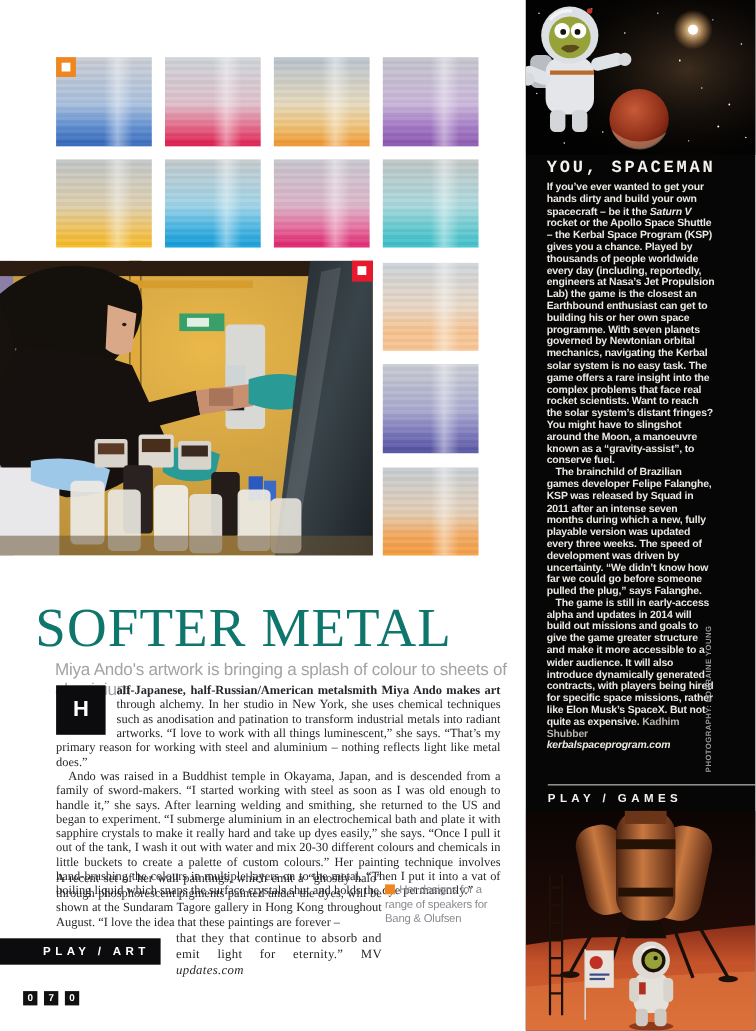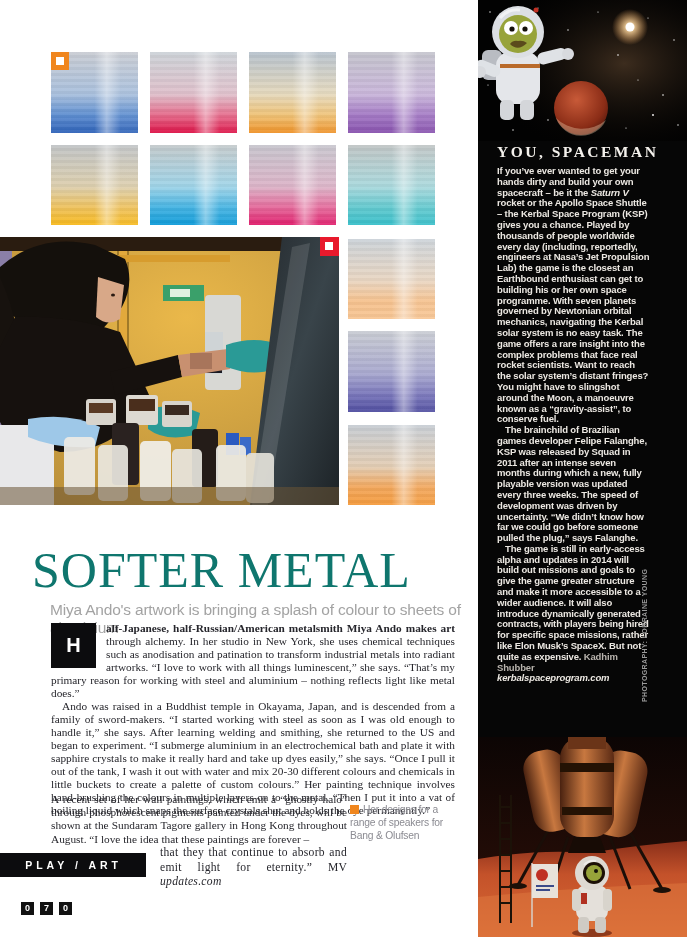--- a/index.html
+++ b/index.html
@@ -51,30 +51,30 @@
   .captions{position:absolute;left:350px;top:803px;width:112px;
      font-size:10.3px;line-height:13px;color:#8b8b92;letter-spacing:-0.2px;}
   .cap{margin-bottom:7px;}
   .capsq{display:inline-block;width:9px;height:9px;margin-right:4px;position:relative;top:1px;}
   .capsq.red{background:var(--accent-red);}
   .capsq.orange{background:var(--accent-orange);}
 
   
   .art-badge{position:absolute;left:0;top:853px;width:146px;height:24px;background:#0c0c0e;
      color:#fff;font-size:10.5px;font-weight:bold;letter-spacing:4px;
-     text-align:right;line-height:24px;padding-right:24px;box-sizing:border-box;}
+     text-align:right;line-height:24px;padding-right:10px;box-sizing:border-box;}
   .pagenum{position:absolute;left:21px;top:897px;}
   .pagenum span{display:inline-block;width:13px;height:13px;background:#111;
      color:#fff;font-size:9px;font-weight:bold;line-height:13px;text-align:center;margin-right:6px;}
 
   
   .sidebar{position:absolute;left:478px;top:0;width:209px;height:937px;background:var(--sidebar-bg);}
   .sb-top-img{position:absolute;left:0;top:0;width:209px;height:141px;}
   .sb-heading{position:absolute;left:19px;top:143px;width:185px;
-     font-family:Liberation Serif, serif;font-weight:bold;font-size:15.5px;
+     font-family:Liberation Mono, monospace;font-weight:bold;font-size:15.5px;
      letter-spacing:2.5px;color:#f4f1ec;white-space:nowrap;}
   .sb-body{position:absolute;left:19px;top:166px;width:153px;
      font-size:9.5px;line-height:10.8px;font-weight:bold;letter-spacing:-0.15px;
      color:#ece8e2;}
   .sb-body p{margin:0;}
   .sb-body p.indent{text-indent:8px;}
   .sb-body .byline{color:#b9b4ae;font-weight:bold;}
   .sb-site{font-style:italic;}
   .sb-credit{position:absolute;left:163px;top:702px;width:110px;
      transform:rotate(-90deg);transform-origin:0 0;
@@ -268,20 +268,21 @@
 
     <div class="sb-body">
       <p><span>If you’ve ever wanted to get your hands dirty and build your own spacecraft – be it the </span><i>Saturn V</i><span> rocket or the Apollo Space Shuttle – the Kerbal Space Program (KSP) gives you a chance. Played by thousands of people worldwide every day (including, reportedly, engineers at Nasa’s Jet Propulsion Lab) the game is the closest an Earthbound enthusiast can get to building his or her own space programme. With seven planets governed by Newtonian orbital mechanics, navigating the Kerbal solar system is no easy task. The game offers a rare insight into the complex problems that face real rocket scientists. Want to reach the solar system’s distant fringes? You might have to slingshot around the Moon, a manoeuvre known as a “gravity-assist”, to conserve fuel.</span></p>
       <p class="indent">The brainchild of Brazilian games developer Felipe Falanghe, KSP was released by Squad in 2011 after an intense seven months during which a new, fully playable version was updated every three weeks. The speed of development was driven by uncertainty. “We didn’t know how far we could go before someone pulled the plug,” says Falanghe.</p>
       <p class="indent"><span>The game is still in early-access alpha and updates in 2014 will build out missions and goals to give the game greater structure and make it more accessible to a wider audience. It will also introduce dynamically generated contracts, with players being hired for specific space missions, rather like Elon Musk’s SpaceX. But not quite as expensive. </span><span class="byline">Kadhim Shubber</span></p>
       <p class="sb-site">kerbalspaceprogram.com</p>
     </div>
 
     <div class="sb-credit">PHOTOGRAPHY: LORRAINE YOUNG</div>
 
+    <div class="sb-games">PLAY / GAMES</div>
 
     <svg class="sb-bottom-img" viewBox="0 0 209 200" preserveAspectRatio="none">
       <defs>
         <linearGradient id="sky2" x1="0" y1="0" x2="0" y2="1">
           <stop offset="0" stop-color="#0c0504"></stop>
             <stop offset="1" stop-color="#301008"></stop>
         </linearGradient>
         <linearGradient id="ground" x1="0" y1="0" x2="0" y2="1">
           <stop offset="0" stop-color="#8a2f1a"></stop>
             <stop offset=".35" stop-color="#c4522a"></stop>

